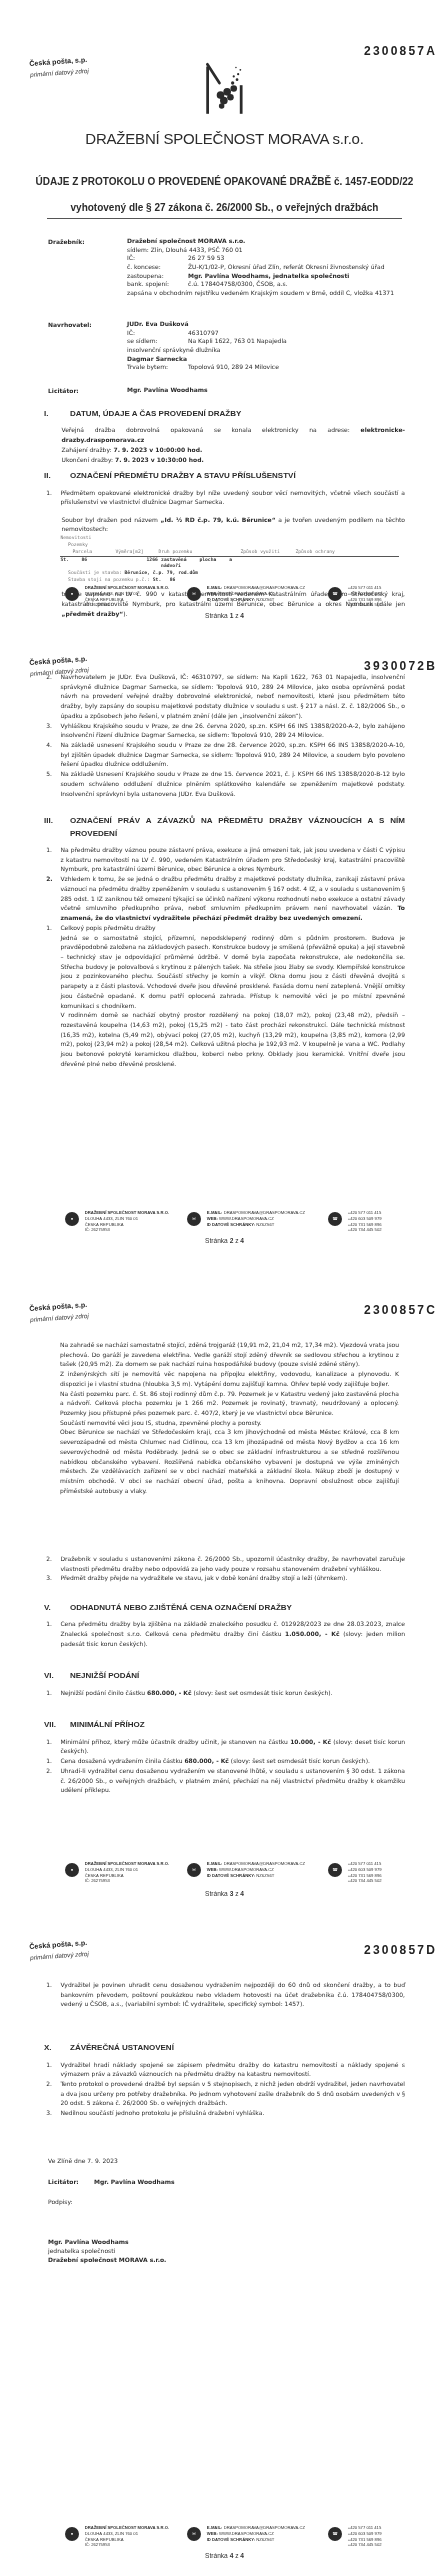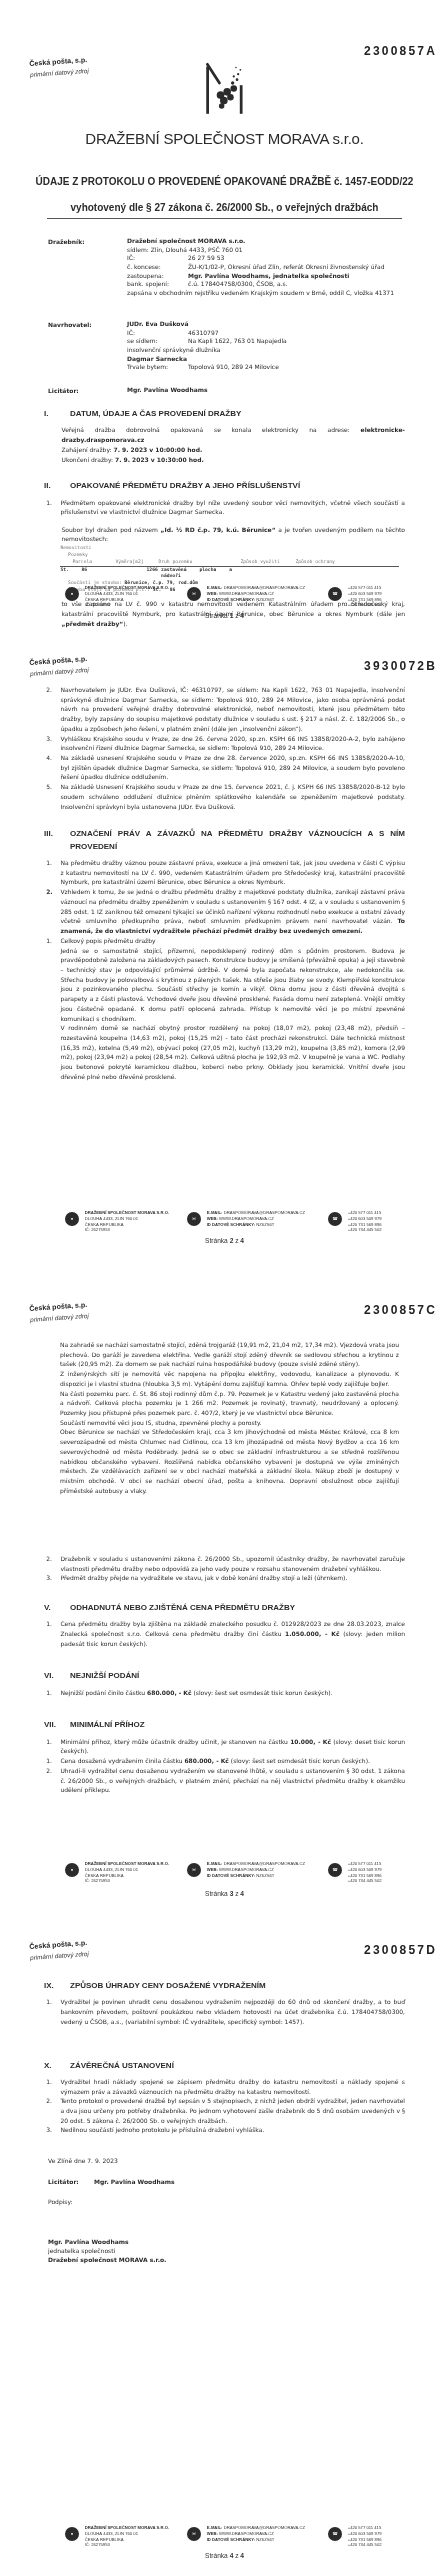--- a/index.html
+++ b/index.html
@@ -139,23 +139,23 @@
     <div class="sec-h">
         <span class="num">I.</span>
         <span>DATUM, ÚDAJE A ČAS PROVEDENÍ DRAŽBY</span>
       </div>
     <div class="para">
       <span>Veřejná dražba dobrovolná opakovaná se konala elektronicky na adrese: </span><span class="b">elektronicke-drazby.draspomorava.cz</span>
       <div><span>Zahájení dražby:</span> <span class="b">7. 9. 2023 v 10:00:00 hod.</span></div>
       <div><span>Ukončení dražby:</span> <span class="b">7. 9. 2023 v 10:30:00 hod.</span></div>
     </div>
 
-    <div class="sec-h" style="margin-top:16px">
+    <div class="sec-h" style="margin-top:6px">
         <span class="num">II.</span>
-        <span>OPAKOVANÉ PŘEDMĚTU DRAŽBY A JEHO PŘÍSLUŠENSTVÍ</span>
+        <span>OZNAČENÍ PŘEDMĚTU DRAŽBY A STAVU PŘÍSLUŠENSTVÍ</span>
       </div>
     <ol class="items">
       <li>
           <span class="n">1.</span>
           <span class="t">Předmětem opakované elektronické dražby byl níže uvedený soubor věcí nemovitých, včetně všech součástí a příslušenství ve vlastnictví dlužnice Dagmar Sarnecka.</span>
         </li>
     </ol>
     <div class="para" style="margin-top:7.7px">
       <span>Soubor byl dražen pod názvem </span><span class="b">„Id. ½ RD č.p. 79, k.ú. Běrunice“</span><span> a je tvořen uvedeným podílem na těchto nemovitostech:</span>
     </div>
@@ -214,21 +214,21 @@
   <div class="pageno" style="top:611px"><span>Stránka </span><span class="b">1</span><span> z </span><span class="b">4</span></div>
 </div>
 
 <div class="page p2">
   <div class="stamp" style="top:12px">
     <div class="s1">Česká pošta, s.p.</div>
     <div class="s2">primární datový zdroj</div>
   </div>
   <div class="docnum" style="top:11px">3930072B</div>
 
-  <div class="content" style="top:39px">
+  <div class="content" style="top:26px">
     <ol class="items">
       <li>
           <span class="n">2.</span>
           <span class="t">Navrhovatelem je JUDr. Eva Dušková, IČ: 46310797, se sídlem: Na Kapli 1622, 763 01 Napajedla, insolvenční správkyně dlužnice Dagmar Sarnecka, se sídlem: Topolová 910, 289 24 Milovice, jako osoba oprávněná podat návrh na provedení veřejné dražby dobrovolné elektronické, neboť nemovitosti, které jsou předmětem této dražby, byly zapsány do soupisu majetkové podstaty dlužnice v souladu s ust. § 217 a násl. Z. č. 182/2006 Sb., o úpadku a způsobech jeho řešení, v platném znění (dále jen „insolvenční zákon“).</span>
         </li>
       <li>
           <span class="n">3.</span>
           <span class="t">Vyhláškou Krajského soudu v Praze, ze dne 26. června 2020, sp.zn. KSPH 66 INS 13858/2020-A-2, bylo zahájeno insolvenční řízení dlužnice Dagmar Sarnecka, se sídlem: Topolová 910, 289 24 Milovice.</span>
         </li>
       <li>
@@ -320,21 +320,21 @@
           <span class="t">Dražebník v souladu s ustanoveními zákona č. 26/2000 Sb., upozornil účastníky dražby, že navrhovatel zaručuje vlastnosti předmětu dražby nebo odpovídá za jeho vady pouze v rozsahu stanoveném dražební vyhláškou.</span>
         </li>
       <li>
           <span class="n">3.</span>
           <span class="t">Předmět dražby přejde na vydražitele ve stavu, jak v době konání dražby stojí a leží (úhrnkem).</span>
         </li>
     </ol>
 
     <div class="sec-h" style="margin-top:18.6px">
         <span class="num">V.</span>
-        <span>ODHADNUTÁ NEBO ZJIŠTĚNÁ CENA PŘEDMĚTU DRAŽBY</span>
+        <span>ODHADNUTÁ NEBO ZJIŠTĚNÁ CENA OZNAČENÍ DRAŽBY</span>
       </div>
     <ol class="items">
       <li>
           <span class="n">1.</span>
           <span class="t"><span>Cena předmětu dražby byla zjištěna na základě znaleckého posudku č. 012928/2023 ze dne 28.03.2023, znalce Znalecká společnost s.r.o. Celková cena předmětu dražby činí částku </span><span class="b">1.050.000, - Kč</span><span> (slovy: jeden milion padesát tisíc korun českých).</span></span>
         </li>
     </ol>
 
     <div class="sec-h" style="margin-top:22px">
         <span class="num">VI.</span>
@@ -402,24 +402,20 @@
 </div>
 
 <div class="page p4">
   <div class="stamp" style="top:15.3px">
     <div class="s1">Česká pošta, s.p.</div>
     <div class="s2">primární datový zdroj</div>
   </div>
   <div class="docnum" style="top:14.2px">2300857D</div>
 
   <div class="content" style="top:53px">
-    <div class="sec-h">
-        <span class="num">IX.</span>
-        <span>ZPŮSOB ÚHRADY CENY DOSAŽENÉ VYDRAŽENÍM</span>
-      </div>
     <ol class="items">
       <li>
           <span class="n">1.</span>
           <span class="t">Vydražitel je povinen uhradit cenu dosaženou vydražením nejpozději do 60 dnů od skončení dražby, a to buď bankovním převodem, poštovní poukázkou nebo vkladem hotovosti na účet dražebníka č.ú. 178404758/0300, vedený u ČSOB, a.s., (variabilní symbol: IČ vydražitele, specifický symbol: 1457).</span>
         </li>
     </ol>
 
     <div class="sec-h" style="margin-top:33px">
         <span class="num">X.</span>
         <span>ZÁVĚREČNÁ USTANOVENÍ</span>

